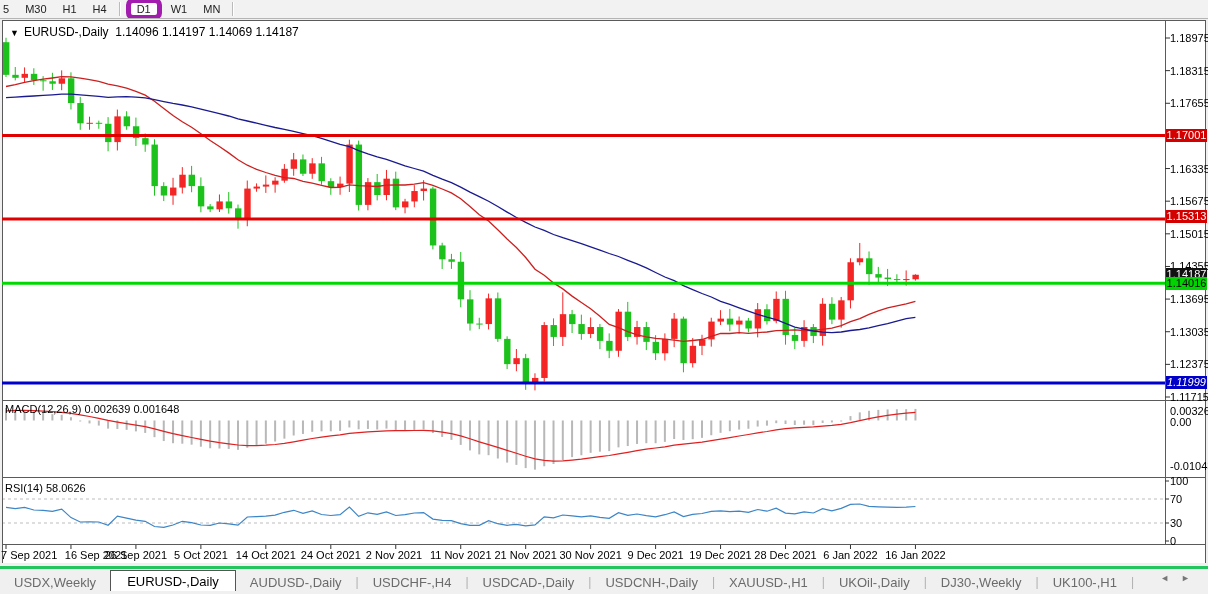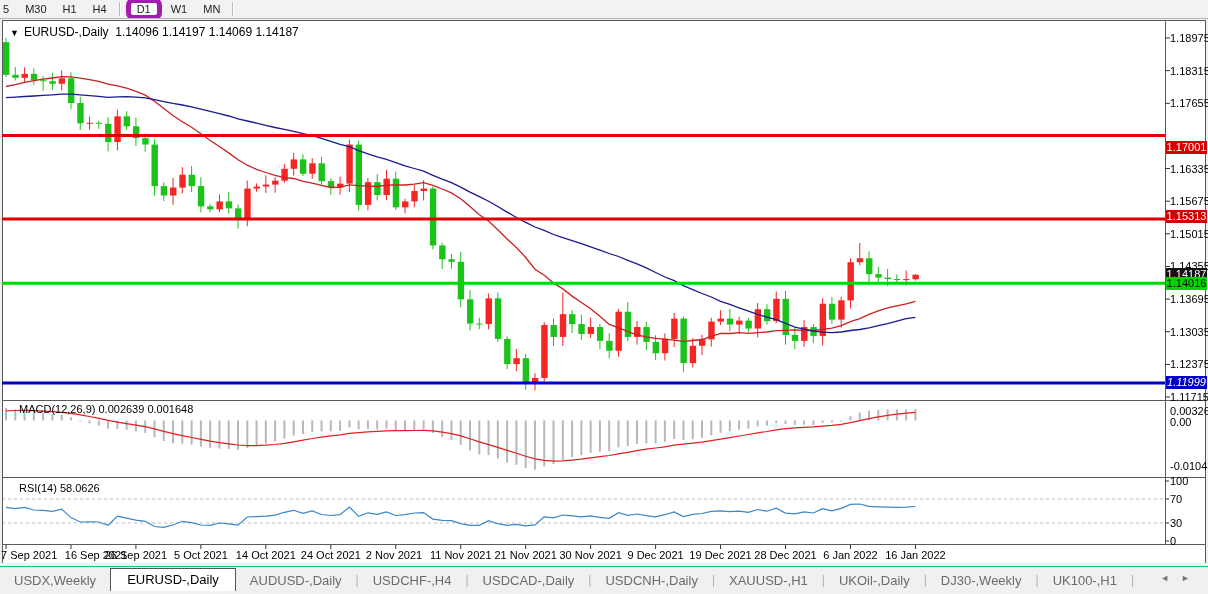--- a/index.html
+++ b/index.html
@@ -16,26 +16,26 @@
               border:1px solid #5a5a5a;border-bottom:none;box-sizing:border-box;}
   .pane-sep{position:absolute;left:2px;width:1204px;height:1px;background:#5a5a5a;}
   #axis-sep{position:absolute;top:20px;left:1165px;width:1px;height:525px;background:#5a5a5a;}
   #chart-title{position:absolute;left:10px;top:25px;font-size:12px;color:#000;white-space:pre;}
   #chart-title .caret{font-size:9px;margin-right:5px;}
   #svg-layer{position:absolute;left:0;top:0;width:1208px;height:594px;pointer-events:none;}
   
   .ax-label{position:absolute;left:1170px;font-size:11px;color:#000;white-space:nowrap;}
   .badge{position:absolute;left:1166px;width:41px;height:13px;line-height:13px;font-size:11px;
          text-align:center;white-space:nowrap;padding:0 0;}
-  .ind-label{position:absolute;left:5px;font-size:11px;color:#000;white-space:pre;margin-left:14px;}
+  .ind-label{position:absolute;left:5px;font-size:11px;color:#000;white-space:pre;}
   
   .date-label{position:absolute;top:549px;font-size:11px;color:#000;white-space:nowrap;}
   
   #tab-bar{position:absolute;left:0;top:566px;width:1208px;height:25px;background:#f0f0f0;
-           border-top:1px solid #22c55e;display:flex;align-items:flex-end;overflow:hidden;}
+           border-top:3px solid #22c55e;display:flex;align-items:flex-end;overflow:hidden;}
   .tab{padding:3px 14px 4px 14px;font-size:13px;color:#6b6b6b;white-space:nowrap;cursor:default;}
   .tab.active{background:#fff;color:#000;border:1px solid #555;border-bottom:1px solid #fff;
               margin-bottom:-1px;padding:3px 16px 5px 16px;}
   .tab-pipe{color:#b0b0b0;align-self:center;font-size:12px;}
   #tab-scroll{position:absolute;right:6px;top:573px;color:#777;font-size:9px;letter-spacing:12px;}
   #bottom-strip{position:absolute;left:0;top:591px;width:1208px;height:3px;background:#f0f0f0;}
 </style>
 </head>
 <body>
 
@@ -429,21 +429,21 @@
       <div class="ax-label" style="top: 64.6364px;">1.18315</div>
       <div class="ax-label" style="top: 97.2727px;">1.17655</div>
       <div class="ax-label" style="top: 162.545px;">1.16335</div>
       <div class="ax-label" style="top: 195.182px;">1.15675</div>
       <div class="ax-label" style="top: 227.818px;">1.15015</div>
       <div class="ax-label" style="top: 260.455px;">1.14355</div>
       <div class="ax-label" style="top: 293.091px;">1.13695</div>
       <div class="ax-label" style="top: 325.727px;">1.13035</div>
       <div class="ax-label" style="top: 358.364px;">1.12375</div>
       <div class="ax-label" style="top: 391px;">1.11715</div>
-      <div class="badge" style="top: 129.112px; background: rgb(212, 0, 0); color: rgb(255, 255, 255); margin-top: 12px;">1.17001</div>
+      <div class="badge" style="top: 129.112px; background: rgb(212, 0, 0); color: rgb(255, 255, 255);">1.17001</div>
       <div class="badge" style="top: 210px; background: rgb(212, 0, 0); color: rgb(255, 255, 255);">1.15313</div>
       <div class="badge" style="top: 268.262px; background: rgb(17, 17, 17); color: rgb(255, 255, 255);">1.14187</div>
       <div class="badge" style="top: 276.718px; background: rgb(0, 211, 0); color: rgb(0, 0, 0);">1.14016</div>
       <div class="badge" style="top: 376.456px; background: rgb(0, 0, 200); color: rgb(255, 255, 255); font-style: italic;">1.11999</div>
       <div class="ax-label" style="top: 405px;">0.003261</div>
       <div class="ax-label" style="top: 416.473px;">0.00</div>
       <div class="ax-label" style="top: 460px;">-0.010438</div>
       <div class="ax-label" style="top: 475px;">100</div>
       <div class="ax-label" style="top: 493px;">70</div>
       <div class="ax-label" style="top: 517px;">30</div>

